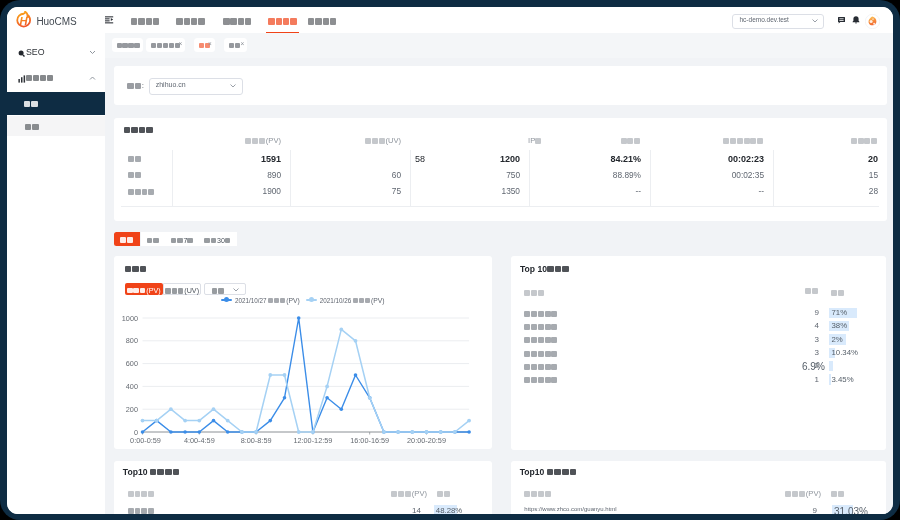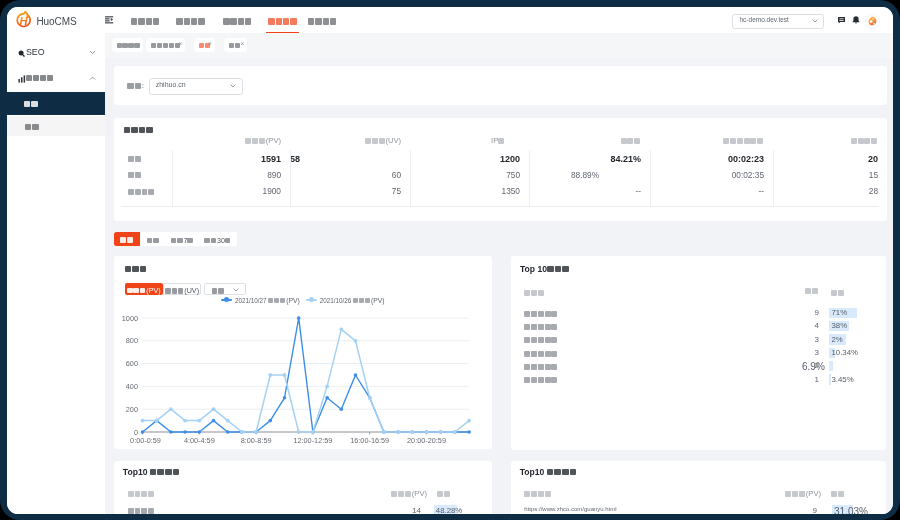--- a/index.html
+++ b/index.html
@@ -117,42 +117,42 @@
 <div style="position:absolute;left:141.7px;top:70.6px;width:92px;height:15.1px;border:1px solid #dcdfe6;border-radius:3px;background:#fff;">
 <span class="lt" style="position:absolute;left:6px;top:2.6px;font-size:7px;color:#5f6670;">zhihuo.cn</span>
 <svg style="position:absolute;right:6px;top:5.4px;" width="6" height="4" viewBox="0 0 6 4">
           <path d="M0.5 0.5 L3 3 L5.5 0.5" fill="none" stroke="#9aa0a8" stroke-width="1"></path>
         </svg>
       </div>
 <div style="position:absolute;left:107px;top:110.6px;width:772.5px;height:103.2px;background:#fff;border-radius:3px;"></div>
 <div style="position:absolute;left:116.7px;top:118.6px;color:#24282e;font-weight:bold;"><i class="z" style="width:6.6px;height:6.7px;margin-right:1.0px;vertical-align:-0.6px;opacity:0.8;"></i><i class="z" style="width:6.6px;height:6.7px;margin-right:1.0px;vertical-align:-0.6px;opacity:0.8;"></i><i class="z" style="width:6.6px;height:6.7px;margin-right:1.0px;vertical-align:-0.6px;opacity:0.8;"></i><i class="z" style="width:6.6px;height:6.7px;margin-right:1.0px;vertical-align:-0.6px;opacity:0.8;"></i></div>
 <div style="position:absolute;left:165.0px;top:129.4px;width:109px;text-align:right;color:#8f959d;"><i class="z" style="width:5.9px;height:6.0px;margin-right:0.9px;vertical-align:-0.5px;opacity:0.52;"></i><i class="z" style="width:5.9px;height:6.0px;margin-right:0.9px;vertical-align:-0.5px;opacity:0.52;"></i><i class="z" style="width:5.9px;height:6.0px;margin-right:0.9px;vertical-align:-0.5px;opacity:0.52;"></i><span class="lt" style="font-size:7.6px;">(PV)</span></div>
 <div style="position:absolute;left:283.0px;top:129.4px;width:111px;text-align:right;color:#8f959d;"><i class="z" style="width:5.9px;height:6.0px;margin-right:0.9px;vertical-align:-0.5px;opacity:0.52;"></i><i class="z" style="width:5.9px;height:6.0px;margin-right:0.9px;vertical-align:-0.5px;opacity:0.52;"></i><i class="z" style="width:5.9px;height:6.0px;margin-right:0.9px;vertical-align:-0.5px;opacity:0.52;"></i><span class="lt" style="font-size:7.6px;">(UV)</span></div>
-<div style="position:absolute;left:388px;top:129.4px;width:110px;text-align:right;color:#8f959d;"><span class="lt" style="font-size:7.6px;">IP</span><i class="z" style="width:5.9px;height:6.0px;margin-right:0.9px;vertical-align:-0.5px;opacity:0.52;"></i></div>
+<div style="position:absolute;left:425px;top:129.4px;width:110px;text-align:right;color:#8f959d;"><span class="lt" style="font-size:7.6px;">IP</span><i class="z" style="width:5.9px;height:6.0px;margin-right:0.9px;vertical-align:-0.5px;opacity:0.52;"></i></div>
 <div style="position:absolute;left:522.0px;top:129.4px;width:112px;text-align:right;color:#8f959d;"><i class="z" style="width:5.9px;height:6.0px;margin-right:0.9px;vertical-align:-0.5px;opacity:0.52;"></i><i class="z" style="width:5.9px;height:6.0px;margin-right:0.9px;vertical-align:-0.5px;opacity:0.52;"></i><i class="z" style="width:5.9px;height:6.0px;margin-right:0.9px;vertical-align:-0.5px;opacity:0.52;"></i></div>
 <div style="position:absolute;left:643.0px;top:129.4px;width:114px;text-align:right;color:#8f959d;"><i class="z" style="width:5.9px;height:6.0px;margin-right:0.9px;vertical-align:-0.5px;opacity:0.52;"></i><i class="z" style="width:5.9px;height:6.0px;margin-right:0.9px;vertical-align:-0.5px;opacity:0.52;"></i><i class="z" style="width:5.9px;height:6.0px;margin-right:0.9px;vertical-align:-0.5px;opacity:0.52;"></i><i class="z" style="width:5.9px;height:6.0px;margin-right:0.9px;vertical-align:-0.5px;opacity:0.52;"></i><i class="z" style="width:5.9px;height:6.0px;margin-right:0.9px;vertical-align:-0.5px;opacity:0.52;"></i><i class="z" style="width:5.9px;height:6.0px;margin-right:0.9px;vertical-align:-0.5px;opacity:0.52;"></i></div>
 <div style="position:absolute;left:766.0px;top:129.4px;width:105.0px;text-align:right;color:#8f959d;"><i class="z" style="width:5.9px;height:6.0px;margin-right:0.9px;vertical-align:-0.5px;opacity:0.52;"></i><i class="z" style="width:5.9px;height:6.0px;margin-right:0.9px;vertical-align:-0.5px;opacity:0.52;"></i><i class="z" style="width:5.9px;height:6.0px;margin-right:0.9px;vertical-align:-0.5px;opacity:0.52;"></i><i class="z" style="width:5.9px;height:6.0px;margin-right:0.9px;vertical-align:-0.5px;opacity:0.52;"></i></div>
 <div style="position:absolute;left:121.0px;top:147.6px;color:#5f6670;"><i class="z" style="width:5.9px;height:6.0px;margin-right:0.9px;vertical-align:-0.5px;opacity:0.55;"></i><i class="z" style="width:5.9px;height:6.0px;margin-right:0.9px;vertical-align:-0.5px;opacity:0.55;"></i></div>
 <div class="lt" style="position:absolute;left:165.0px;top:146.79999999999998px;width:109px;text-align:right;font-size:9px;font-weight:bold;color:#23272d;">1591</div>
 <div style="position:absolute;left:165.0px;top:143.2px;width:0.1px;height:55.8px;border-left:1px solid #eceef1;"></div>
-<div class="lt" style="position:absolute;left:283.0px;top:146.79999999999998px;width:108px;font-size:9px;font-weight:bold;color:#23272d;">58</div>
+<div class="lt" style="position:absolute;left:283.0px;top:146.79999999999998px;width:135px;text-align:right;font-size:9px;font-weight:normal;color:#23272d;">58</div>
 <div style="position:absolute;left:283.0px;top:143.2px;width:0.1px;height:55.8px;border-left:1px solid #eceef1;"></div>
 <div class="lt" style="position:absolute;left:403.0px;top:146.79999999999998px;width:110px;text-align:right;font-size:9px;font-weight:bold;color:#23272d;">1200</div>
 <div style="position:absolute;left:403.0px;top:143.2px;width:0.1px;height:55.8px;border-left:1px solid #eceef1;"></div>
 <div class="lt" style="position:absolute;left:522.0px;top:146.79999999999998px;width:112px;text-align:right;font-size:9px;font-weight:bold;color:#23272d;">84.21%</div>
 <div style="position:absolute;left:522.0px;top:143.2px;width:0.1px;height:55.8px;border-left:1px solid #eceef1;"></div>
 <div class="lt" style="position:absolute;left:643.0px;top:146.79999999999998px;width:114px;text-align:right;font-size:9px;font-weight:bold;color:#23272d;">00:02:23</div>
 <div style="position:absolute;left:643.0px;top:143.2px;width:0.1px;height:55.8px;border-left:1px solid #eceef1;"></div>
 <div class="lt" style="position:absolute;left:766.0px;top:146.79999999999998px;width:105.0px;text-align:right;font-size:9px;font-weight:bold;color:#23272d;">20</div>
 <div style="position:absolute;left:766.0px;top:143.2px;width:0.1px;height:55.8px;border-left:1px solid #eceef1;"></div>
 <div style="position:absolute;left:121.0px;top:163.9px;color:#5f6670;"><i class="z" style="width:5.9px;height:6.0px;margin-right:0.9px;vertical-align:-0.5px;opacity:0.55;"></i><i class="z" style="width:5.9px;height:6.0px;margin-right:0.9px;vertical-align:-0.5px;opacity:0.55;"></i></div>
 <div class="lt" style="position:absolute;left:165.0px;top:163.1px;width:109px;text-align:right;font-size:8.3px;font-weight:normal;color:#5f6670;">890</div>
 <div class="lt" style="position:absolute;left:283.0px;top:163.1px;width:111px;text-align:right;font-size:8.3px;font-weight:normal;color:#5f6670;">60</div>
 <div class="lt" style="position:absolute;left:403.0px;top:163.1px;width:110px;text-align:right;font-size:8.3px;font-weight:normal;color:#5f6670;">750</div>
-<div class="lt" style="position:absolute;left:522.0px;top:163.1px;width:112px;text-align:center;font-size:8.3px;font-weight:normal;color:#5f6670;">88.89%</div>
+<div class="lt" style="position:absolute;left:522.0px;top:163.1px;width:112px;text-align:right;font-size:8.3px;font-weight:normal;color:#5f6670;">88.89%</div>
 <div class="lt" style="position:absolute;left:643.0px;top:163.1px;width:114px;text-align:right;font-size:8.3px;font-weight:normal;color:#5f6670;">00:02:35</div>
 <div class="lt" style="position:absolute;left:766.0px;top:163.1px;width:105.0px;text-align:right;font-size:8.3px;font-weight:normal;color:#5f6670;">15</div>
 <div style="position:absolute;left:121.0px;top:180.20000000000002px;color:#5f6670;"><i class="z" style="width:5.9px;height:6.0px;margin-right:0.9px;vertical-align:-0.5px;opacity:0.55;"></i><i class="z" style="width:5.9px;height:6.0px;margin-right:0.9px;vertical-align:-0.5px;opacity:0.55;"></i><i class="z" style="width:5.9px;height:6.0px;margin-right:0.9px;vertical-align:-0.5px;opacity:0.55;"></i><i class="z" style="width:5.9px;height:6.0px;margin-right:0.9px;vertical-align:-0.5px;opacity:0.55;"></i></div>
 <div class="lt" style="position:absolute;left:165.0px;top:179.4px;width:109px;text-align:right;font-size:8.3px;font-weight:normal;color:#5f6670;">1900</div>
 <div class="lt" style="position:absolute;left:283.0px;top:179.4px;width:111px;text-align:right;font-size:8.3px;font-weight:normal;color:#5f6670;">75</div>
 <div class="lt" style="position:absolute;left:403.0px;top:179.4px;width:110px;text-align:right;font-size:8.3px;font-weight:normal;color:#5f6670;">1350</div>
 <div class="lt" style="position:absolute;left:522.0px;top:179.4px;width:112px;text-align:right;font-size:8.3px;font-weight:normal;color:#5f6670;">--</div>
 <div class="lt" style="position:absolute;left:643.0px;top:179.4px;width:114px;text-align:right;font-size:8.3px;font-weight:normal;color:#5f6670;">--</div>
 <div class="lt" style="position:absolute;left:766.0px;top:179.4px;width:105.0px;text-align:right;font-size:8.3px;font-weight:normal;color:#5f6670;">28</div>
 <div style="position:absolute;left:114.0px;top:199.0px;width:757.5px;height:0.1px;border-top:1px solid #eceef1;"></div>

